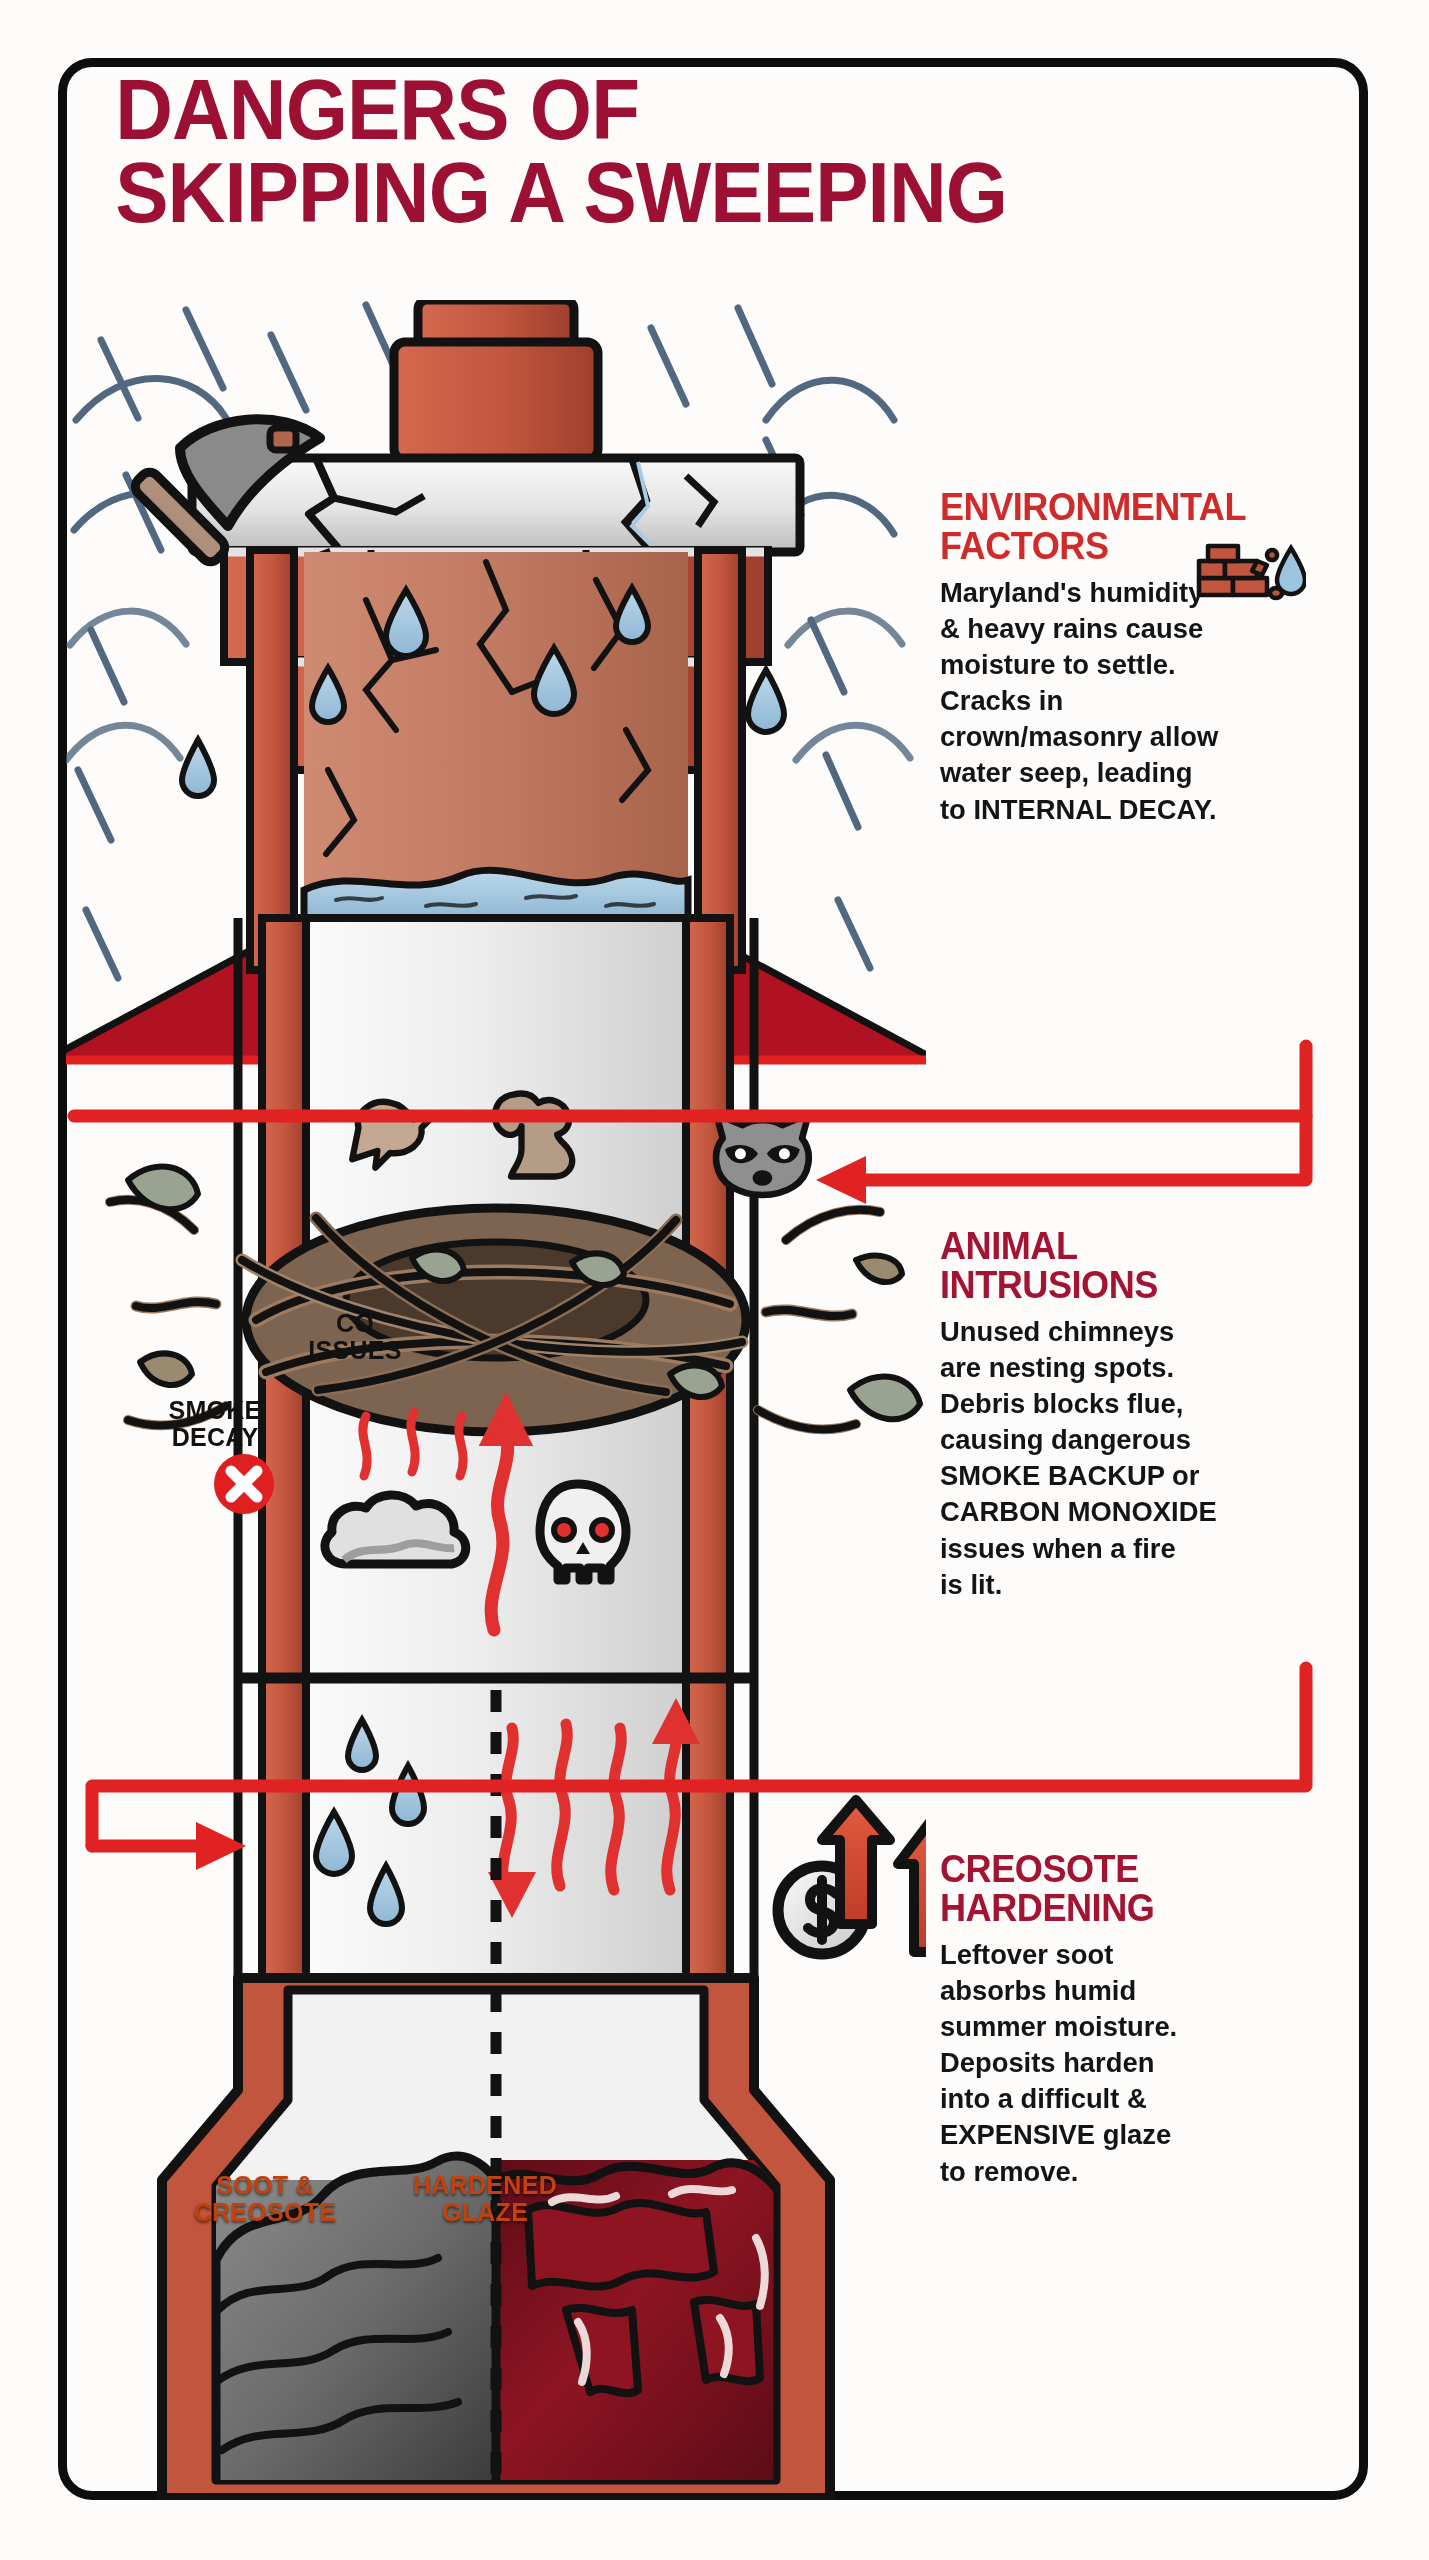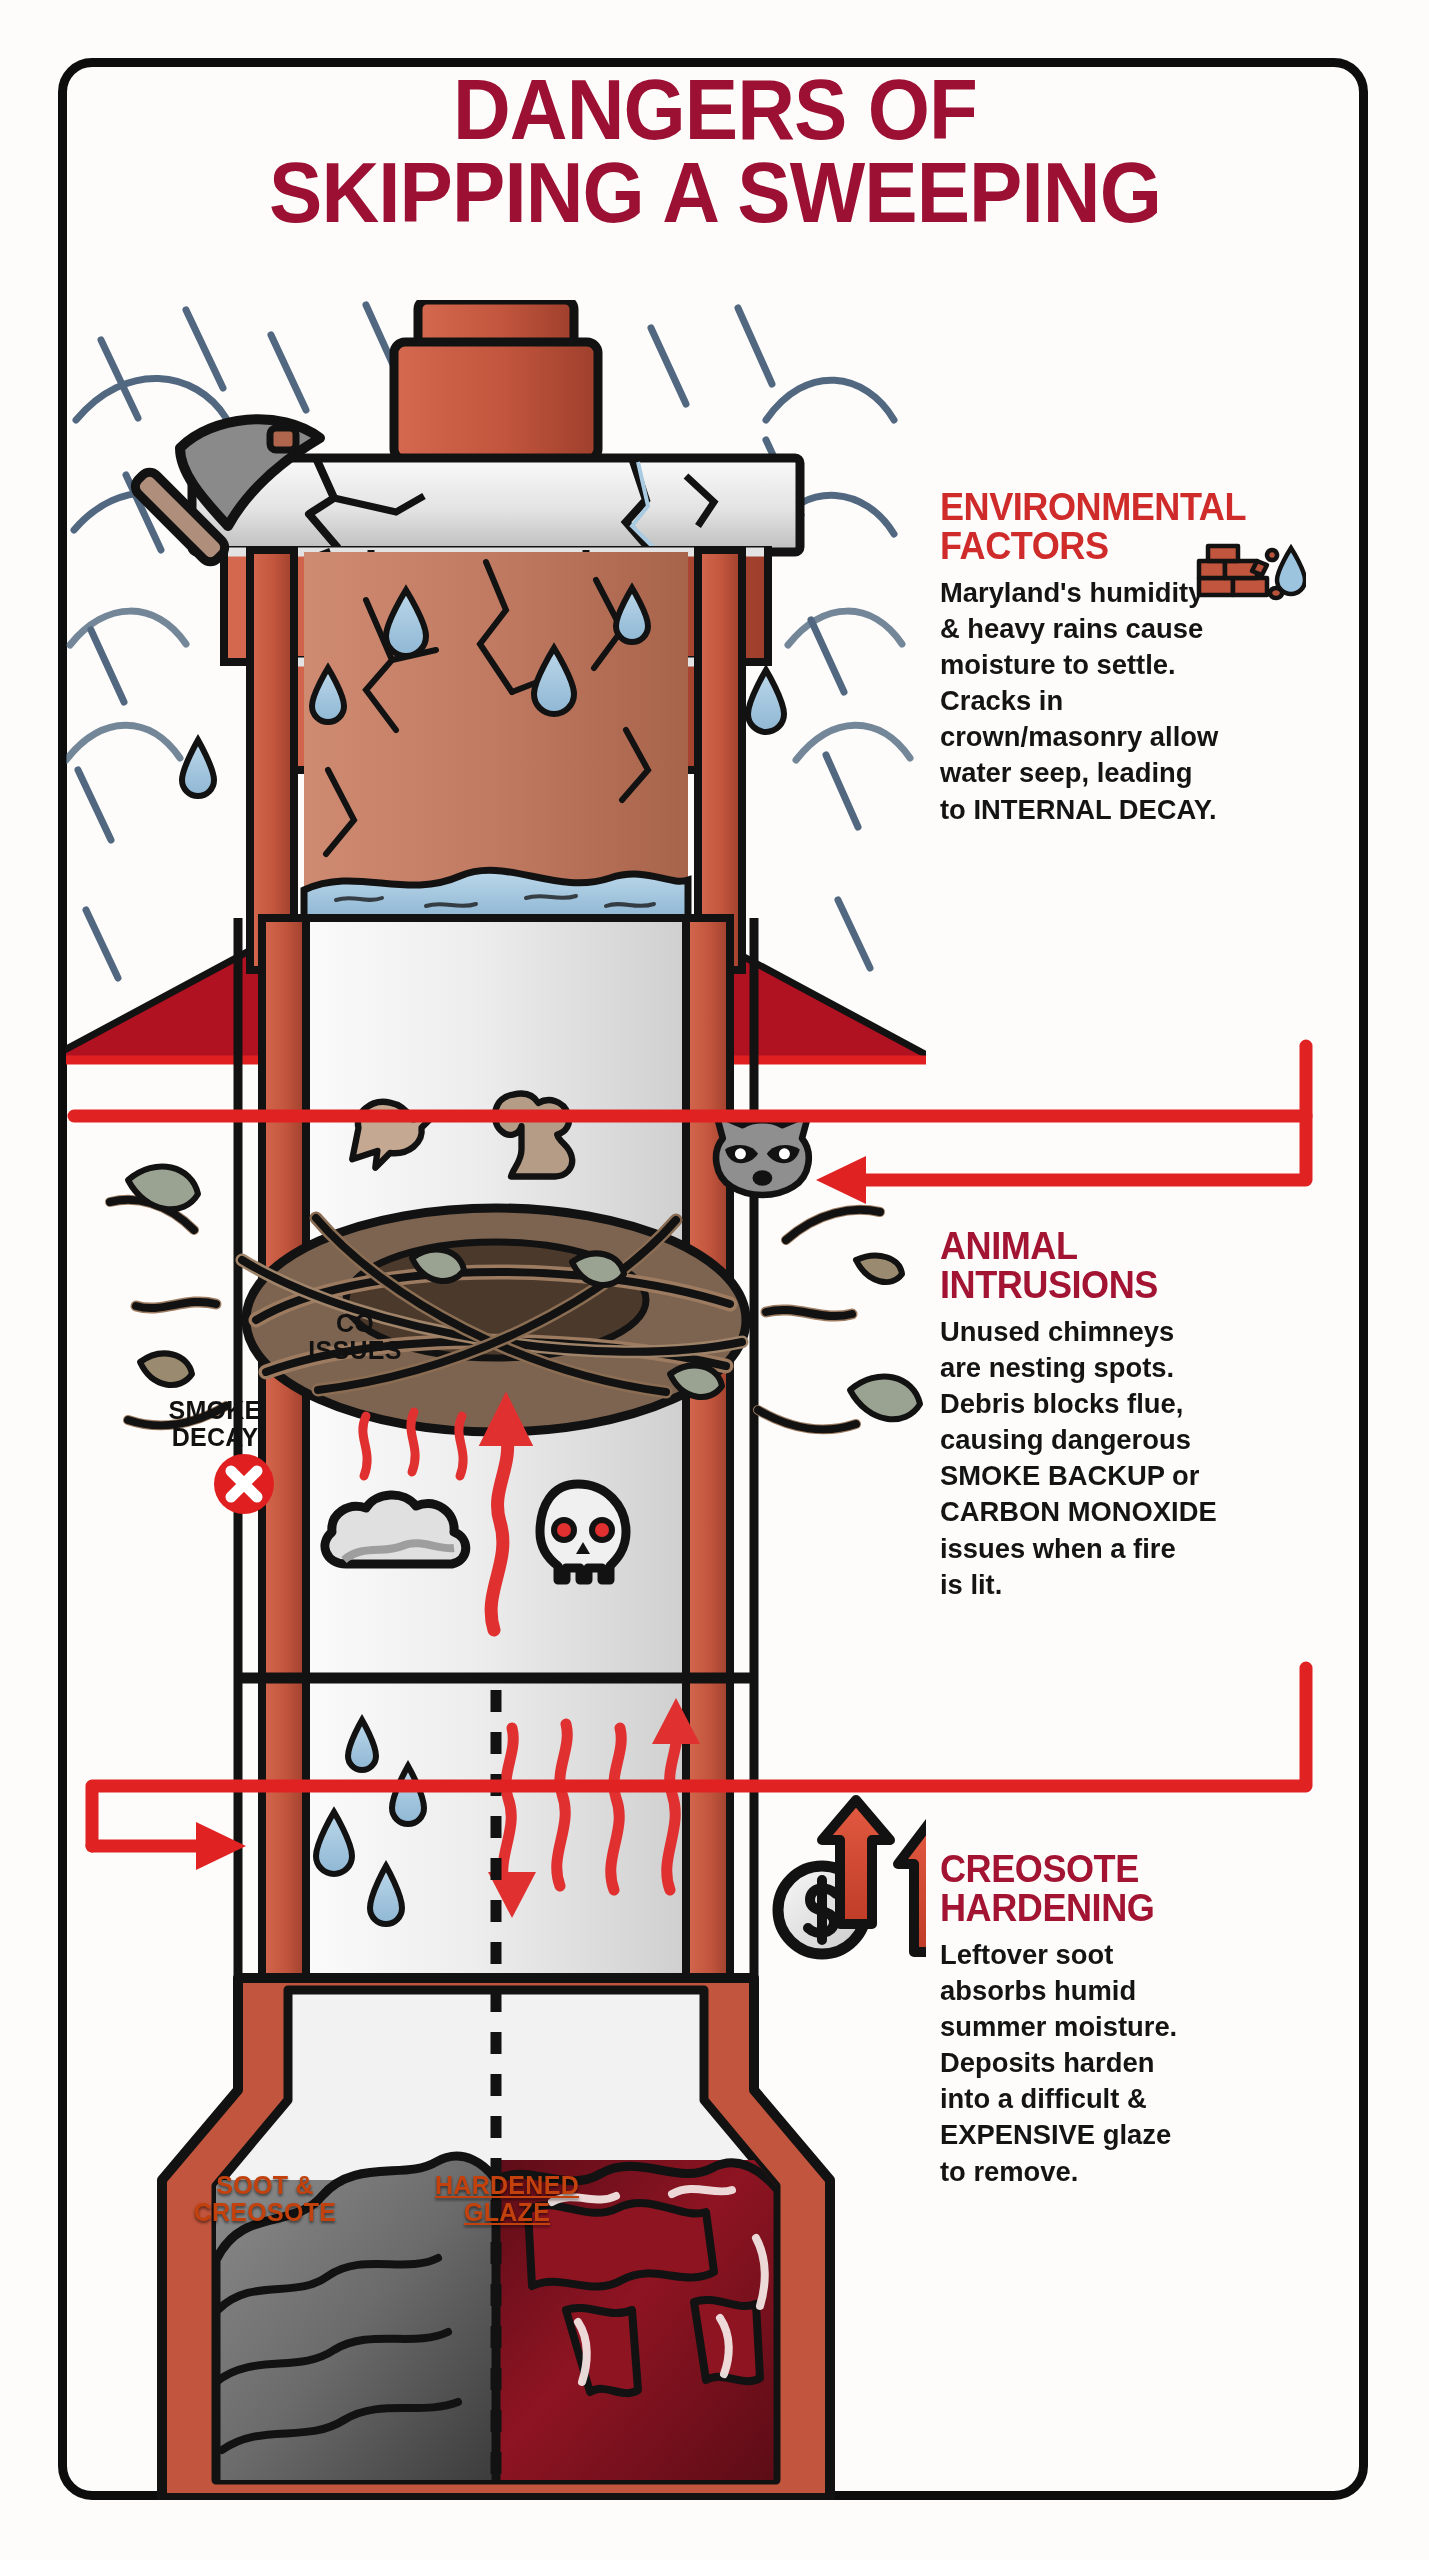--- a/index.html
+++ b/index.html
@@ -5,21 +5,21 @@
   html,body{margin:0;padding:0;background:#ffffff;}
   body{width:1429px;height:2560px;position:relative;overflow:hidden;
        font-family:"Liberation Sans","DejaVu Sans",sans-serif;}
 
   
   #poster{position:absolute;left:0;top:0;width:1429px;height:2560px;background:#fdfcfb;}
   #frame{position:absolute;left:58px;top:58px;width:1310px;height:2442px;
          border:9px solid #0d0d0d;border-radius:34px;background:#fdfcfb;box-sizing:border-box;}
 
   
-  #title{position:absolute;left:70px;top:68px;width:1290px;text-align:center;
+  #title{position:absolute;left:70px;top:68px;width:1290px;
          color:#9c1033;font-weight:bold;font-size:86px;line-height:0.96;
          letter-spacing:-1px;font-stretch:condensed;}
   #title .l1{display:block;transform:scaleX(0.93);}
   #title .l2{display:block;transform:scaleX(0.93);}
 
   
   .block{position:absolute;width:300px;margin-left:20px;}
   .bhead{color:#cf2b2b;font-weight:bold;font-size:38px;line-height:1.02;
          letter-spacing:-0.5px;margin:0 0 8px 0;transform:scaleX(0.95);
          transform-origin:left center;}
@@ -39,21 +39,21 @@
 
   
   #illus{position:absolute;left:66px;top:300px;width:860px;height:2200px;}
 
   .lbl{position:absolute;font-weight:bold;text-align:center;
        font-size:25px;line-height:1.06;color:#111;letter-spacing:0.3px;}
   .lbl.white{color:#c2410c;text-shadow:0 2px 3px rgba(0,0,0,.55);}
 
   
   #lbl-soot{left:170px;top:2172px;width:190px;}
-  #lbl-glaze{left:412px;top:2172px;width:190px;text-decoration:underline;}
+  #lbl-glaze{left:390px;top:2172px;width:190px;}
   #lbl-smoke{left:150px;top:1386px;width:130px;margin-top:11px;}
   #lbl-co{left:300px;top:1310px;width:110px;}
 
   svg{display:block;}
 </style>
 </head>
 <body>
 
 <div id="poster">
   <div id="frame"></div>

